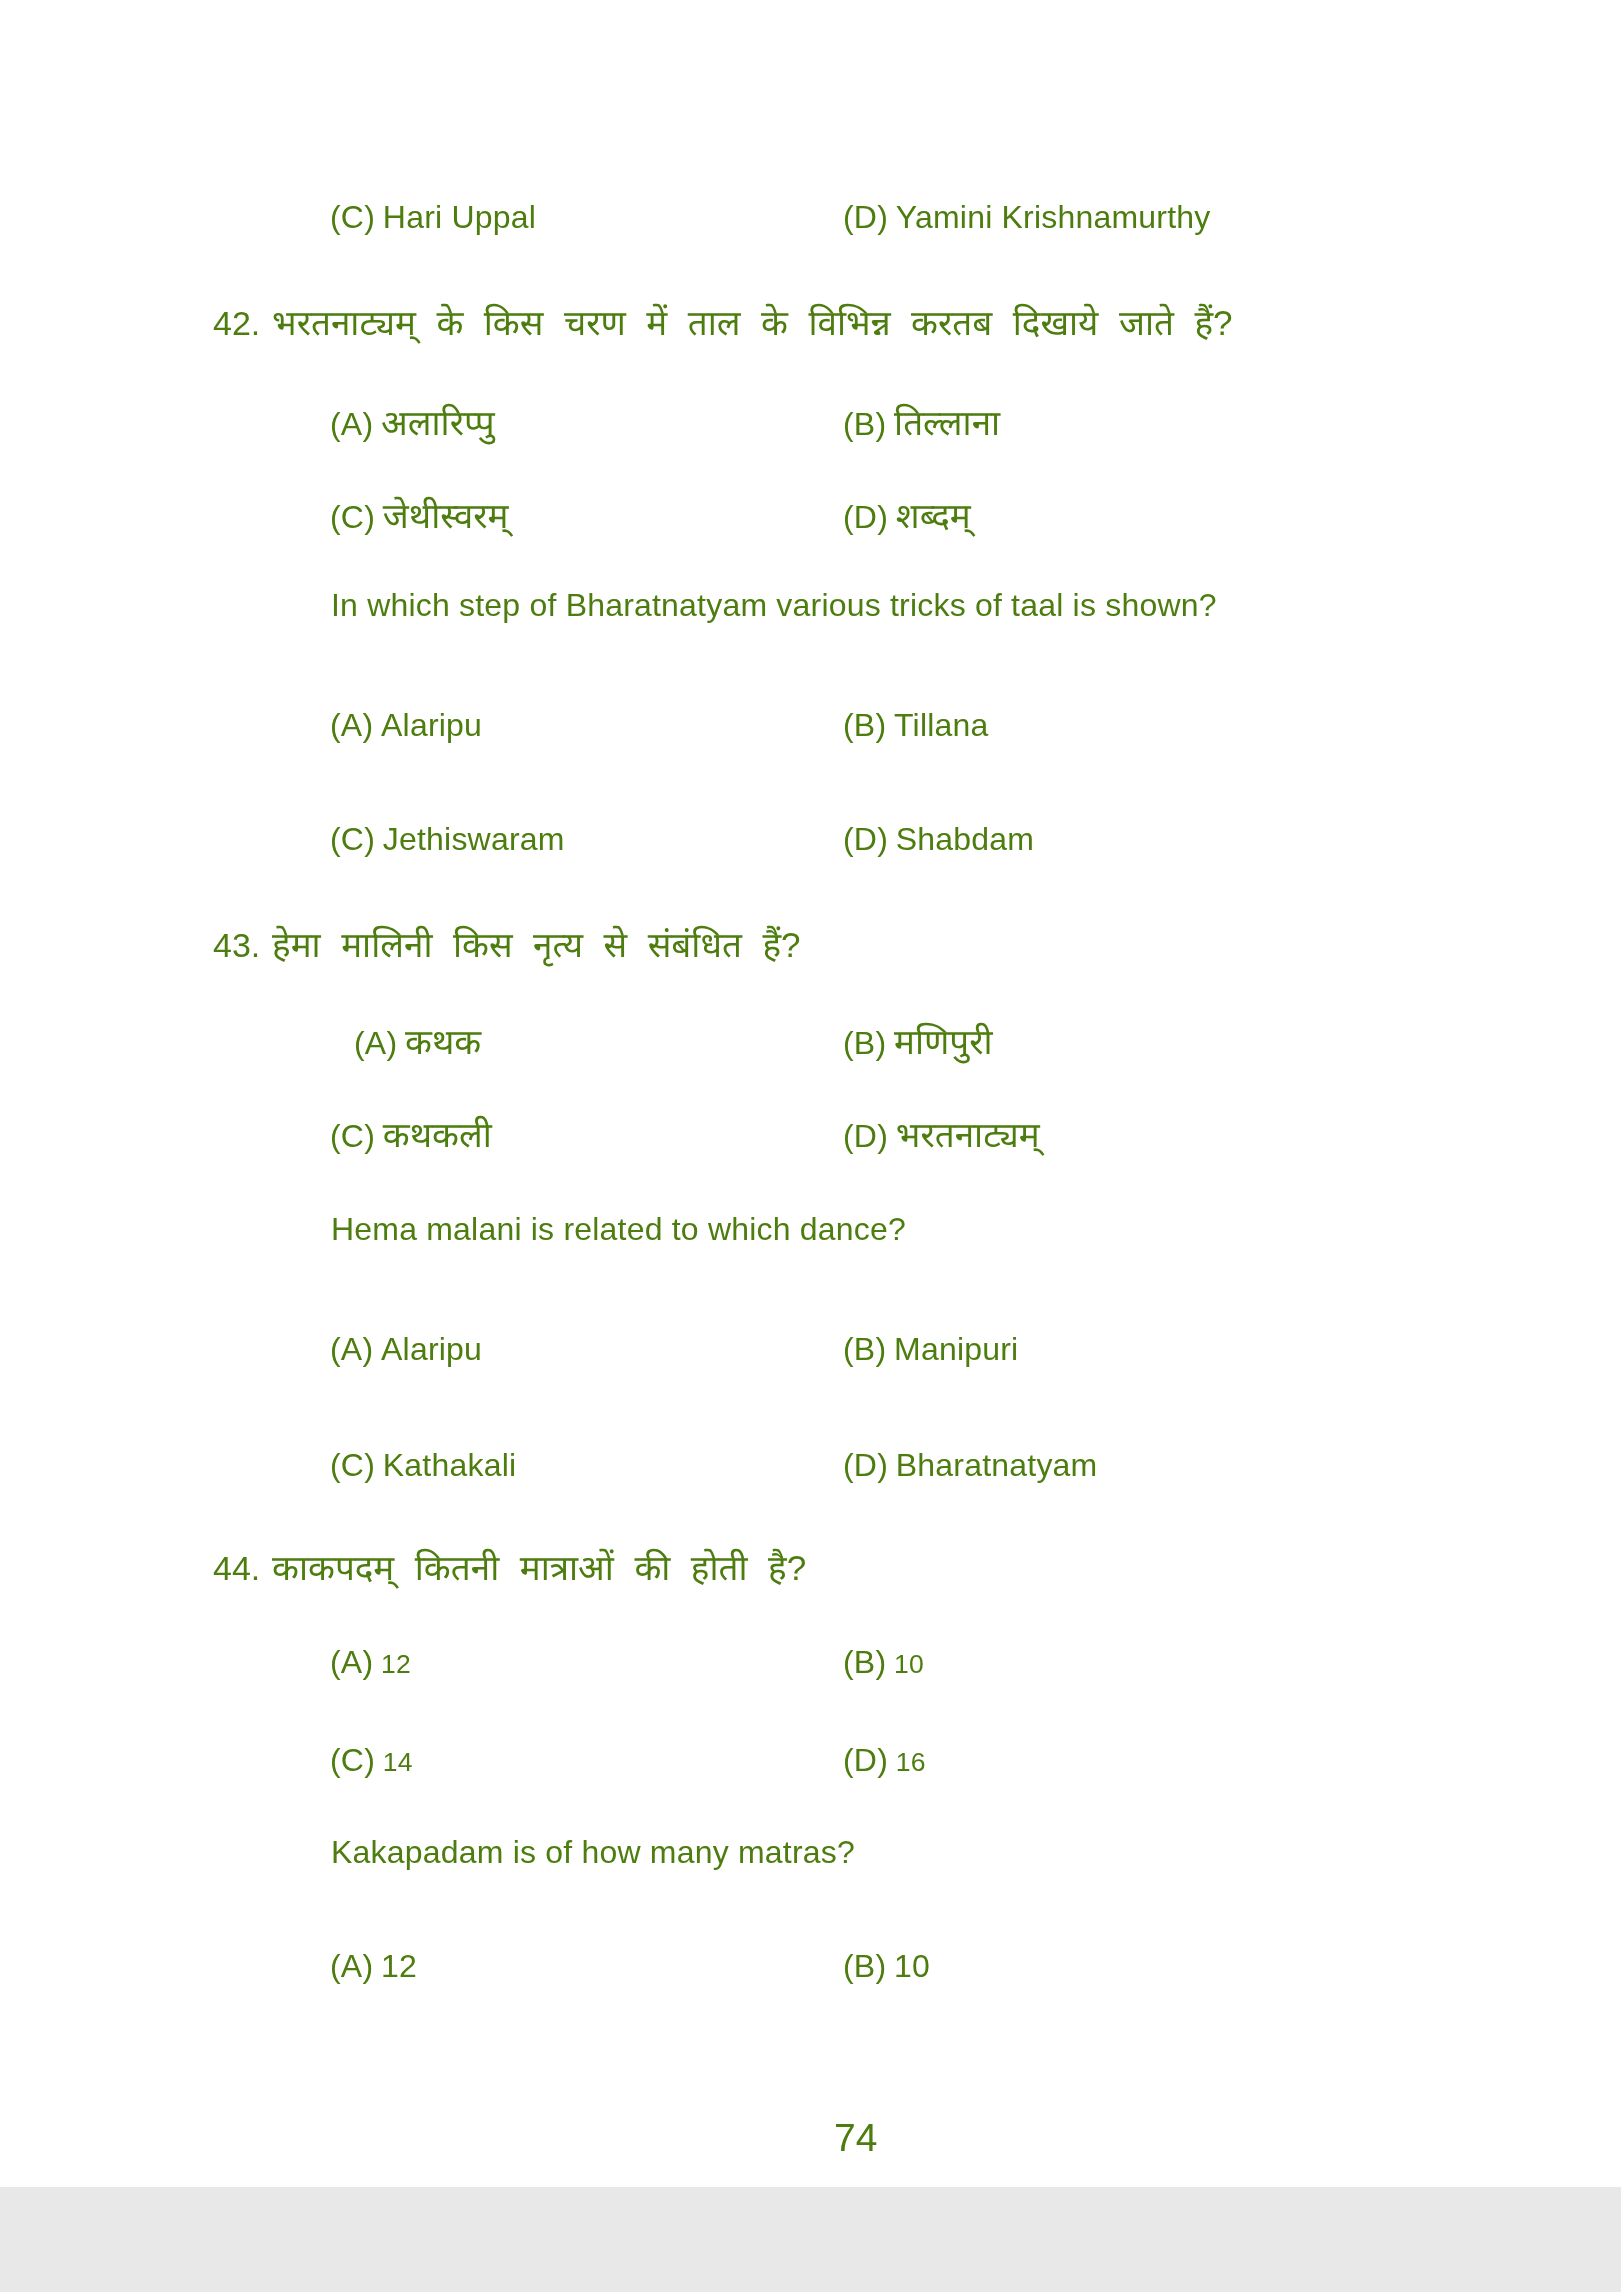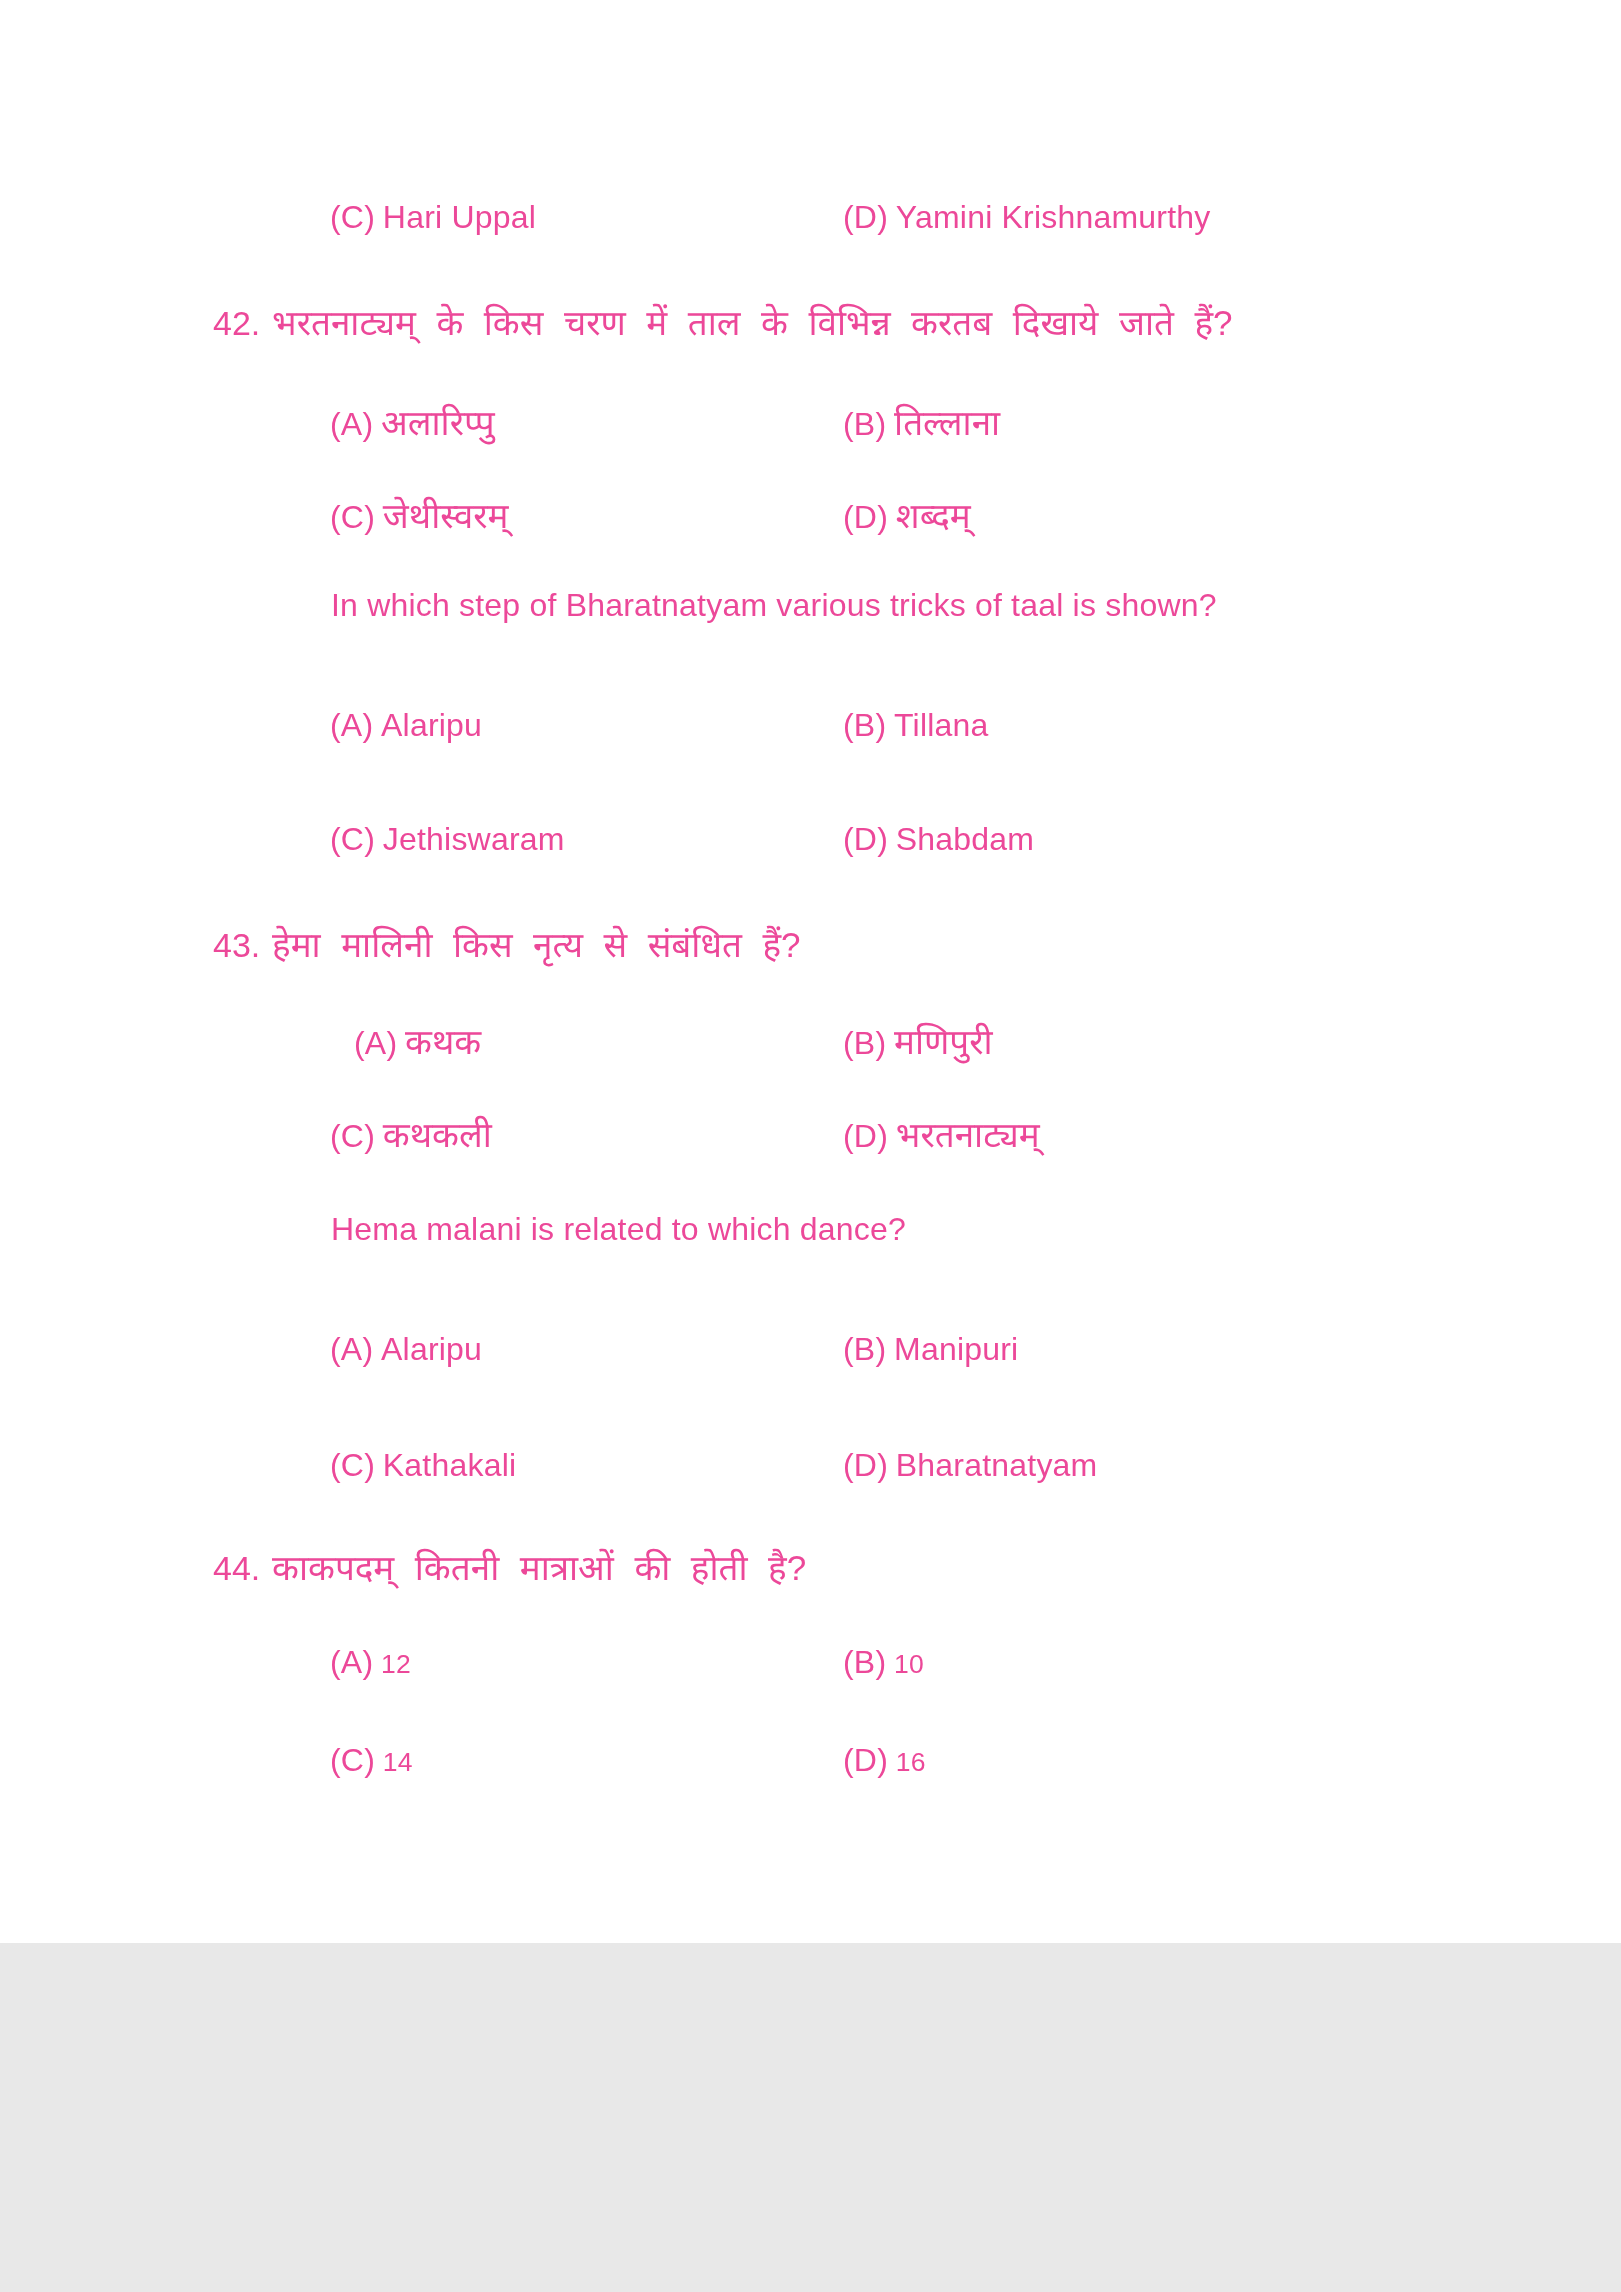--- a/index.html
+++ b/index.html
@@ -3,25 +3,25 @@
 <meta charset="utf-8">
 <style>
   html, body {
     margin: 0;
     padding: 0;
     background: #e8e8e8;
   }
   .page {
     position: relative;
     width: 1621px;
-    height: 1943px;
+    height: 2187px;
     margin: 0 auto;
     background: #ffffff;
     overflow: hidden;
-    color: #ec4899;
+    color: #4d7c0f;
   }
   .line {
     position: absolute;
     white-space: nowrap;
     line-height: 1.2;
   }
   .en {
     font-family: "Liberation Sans", sans-serif;
     font-size: 32px;
     letter-spacing: 0.2px;
@@ -141,20 +141,23 @@
   <div class="line en opt-cell" style="top:1643px; left:843px;">
     <span class="opt-label">(B)</span><span class="num-small">10</span>
   </div>
   <div class="line en opt-cell" style="top:1741px; left:330px;">
     <span class="opt-label">(C)</span><span class="num-small">14</span>
   </div>
   <div class="line en opt-cell" style="top:1741px; left:843px;">
     <span class="opt-label">(D)</span><span class="num-small">16</span>
   </div>
 
+  <div class="line en" style="top:1833px; left:331px;">
+    <span>Kakapadam is of how many matras?</span>
+  </div>
 
   <div class="line en opt-cell" style="top:1947px; left:330px;">
     <span class="opt-label">(A)</span><span>12</span>
   </div>
   <div class="line en opt-cell" style="top:1947px; left:843px;">
     <span class="opt-label">(B)</span><span>10</span>
   </div>
 
   <div class="line page-number" style="top:2115px; left:834px;">
     <span>74</span>

